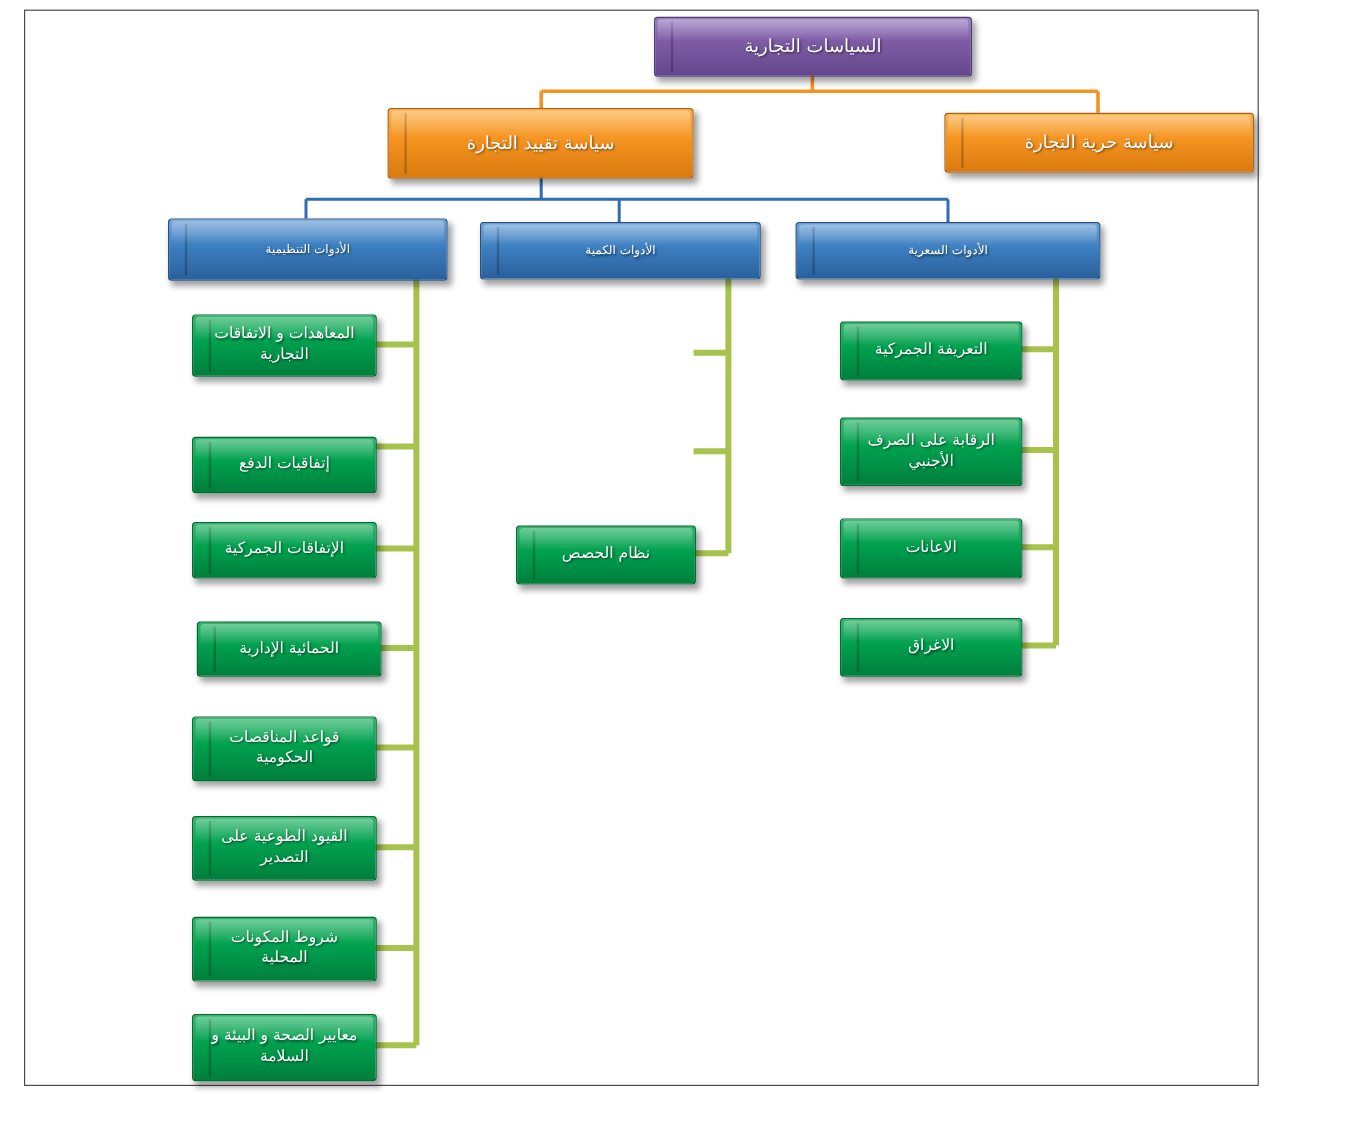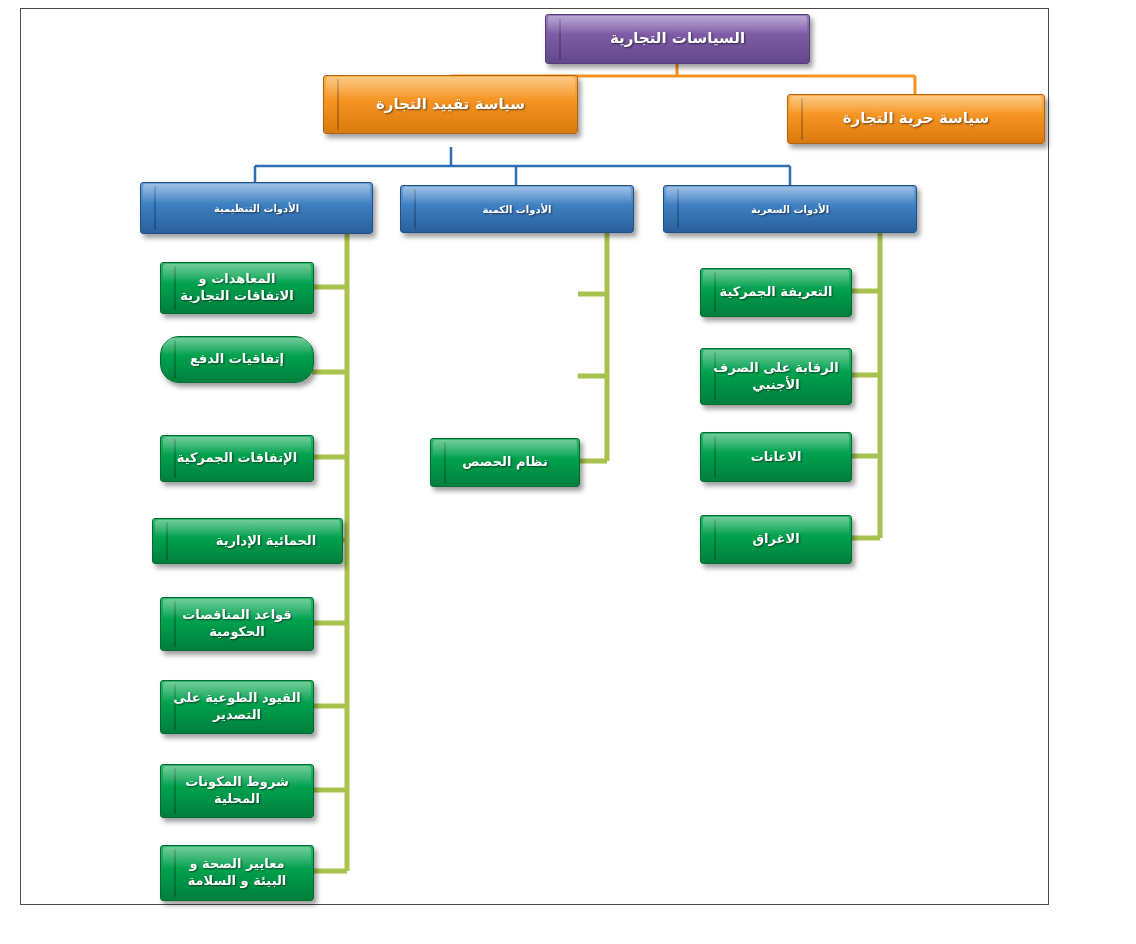--- a/index.html
+++ b/index.html
@@ -2,21 +2,21 @@
 <html lang="ar"><head>
 <meta charset="utf-8">
 <style>
   html,body{margin:0;padding:0;background:#fff;}
   body{font-family:"DejaVu Sans",sans-serif;}
   .canvas{position:relative;width:1136px;height:944px;background:#fff;overflow:hidden;}
   .frame{position:absolute;left:20px;top:8px;width:1027px;height:895px;border:1px solid #4a4a4a;}
   svg.connectors{position:absolute;left:0;top:0;width:1136px;height:944px;pointer-events:none;}
 
   .node{position:absolute;display:flex;align-items:center;justify-content:center;
-        color:#fff;font-weight:bold;text-align:center;border-radius:3px;
+        color:#fff;font-weight:normal;text-align:center;border-radius:3px;
         box-shadow:3px 4px 5px rgba(0,0,0,.38);}
   .node::before{content:"";position:absolute;left:13px;top:3px;bottom:3px;width:2px;
         background:rgba(0,0,0,.22);border-radius:1px;}
   .node::after{content:"";position:absolute;left:2px;right:2px;top:1px;height:38%;
         background:linear-gradient(180deg,rgba(255,255,255,.32),rgba(255,255,255,0));
         border-radius:3px 3px 0 0;pointer-events:none;}
   .lbl{position:relative;z-index:2;padding:2px 10px;line-height:1.3;
         text-shadow:1px 1px 2px rgba(0,0,0,.55);}
 
   .root-node{background:linear-gradient(180deg,#9a7fc0 0%,#7e5ca5 40%,#63478c 100%);
@@ -40,47 +40,47 @@
     <path fill="none" stroke-width="2.5" d="M451 147 V166 M255 166 H790 M255 166 V182 M516 166 V185 M790 166 V185" stroke="#2F6DB4"></path>
     <path fill="none" stroke-width="5" d="M347 232 V871 M312 287 H347 M312 372 H347 M312 457 H347 M312 540 H347 M312 623 H347 M312 706 H347 M312 790 H347 M312 871 H347" stroke="#A8C24E"></path>
     <path fill="none" stroke-width="5" d="M607 231 V461 M578 294 H607 M578 376 H607 M578 461 H607" stroke="#A8C24E"></path>
     <path fill="none" stroke-width="5" d="M880 231 V538 M850 291 H880 M850 375 H880 M850 456 H880 M850 538 H880" stroke="#A8C24E"></path>
   </svg>
 
   <div class="node root-node" style="left:545px;top:14px;width:263px;height:48px;">
     <span class="lbl" dir="rtl">السياسات التجارية</span>
   </div>
 
-  <div class="node branch-node" style="left:323px;top:75px;width:253px;height:57px;">
+  <div class="node branch-node" style="left:323px;top:90px;width:253px;height:57px;">
     <span class="lbl" dir="rtl">سياسة تقييد التجارة</span>
   </div>
   <div class="node branch-node" style="left:787px;top:94px;width:256px;height:48px;">
     <span class="lbl" dir="rtl">سياسة حرية التجارة</span>
   </div>
 
   <div class="node group-node" style="left:140px;top:182px;width:231px;height:50px;">
     <span class="lbl" dir="rtl">الأدوات التنظيمية</span>
   </div>
   <div class="node group-node" style="left:400px;top:185px;width:232px;height:46px;">
     <span class="lbl" dir="rtl">الأدوات الكمية</span>
   </div>
   <div class="node group-node" style="left:663px;top:185px;width:252px;height:46px;">
     <span class="lbl" dir="rtl">الأدوات السعرية</span>
   </div>
 
   <div class="node item-node" style="left:160px;top:262px;width:152px;height:50px;">
     <span class="lbl" dir="rtl">المعاهدات و الاتفاقات التجارية</span>
   </div>
-  <div class="node item-node" style="left:160px;top:336px;width:152px;height:45px;border-radius:19px;">
+  <div class="node item-node" style="left:160px;top:364px;width:152px;height:45px;">
     <span class="lbl" dir="rtl">إتفاقيات الدفع</span>
   </div>
   <div class="node item-node" style="left:160px;top:435px;width:152px;height:45px;">
     <span class="lbl" dir="rtl">الإتفاقات الجمركية</span>
   </div>
-  <div class="node item-node" style="left:152px;top:518px;width:152px;height:44px;padding-left:37px;">
+  <div class="node item-node" style="left:164px;top:518px;width:152px;height:44px;">
     <span class="lbl" dir="rtl">الحمائية الإدارية</span>
   </div>
   <div class="node item-node" style="left:160px;top:597px;width:152px;height:52px;">
     <span class="lbl" dir="rtl">قواعد المناقصات الحكومية</span>
   </div>
   <div class="node item-node" style="left:160px;top:680px;width:152px;height:52px;">
     <span class="lbl" dir="rtl">القيود الطوعية على التصدير</span>
   </div>
   <div class="node item-node" style="left:160px;top:764px;width:152px;height:52px;">
     <span class="lbl" dir="rtl">شروط المكونات المحلية</span>

